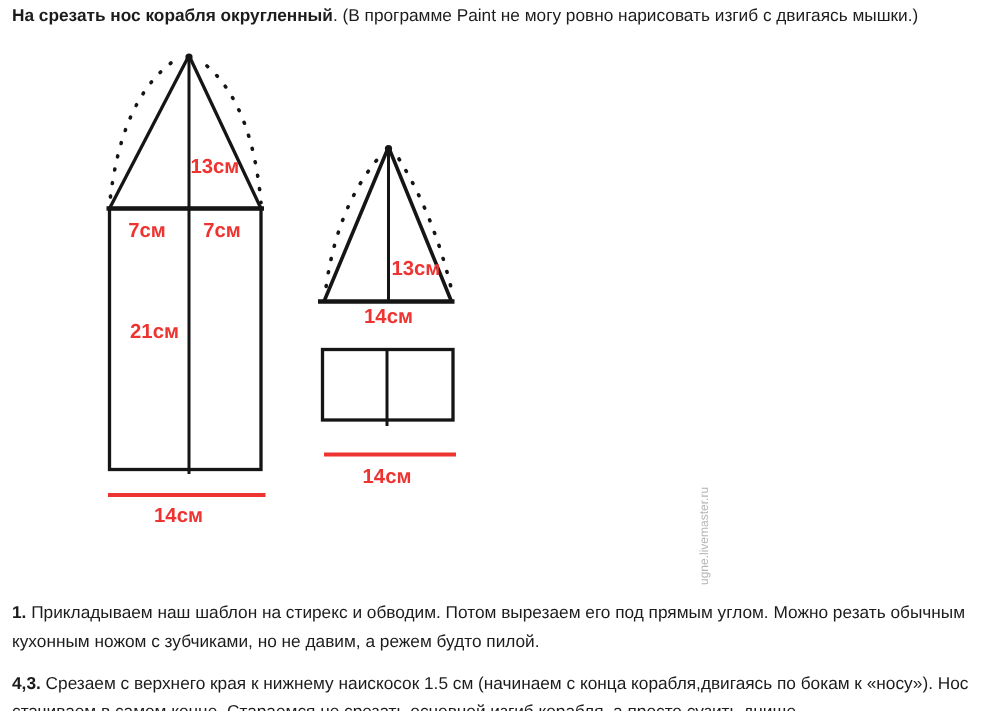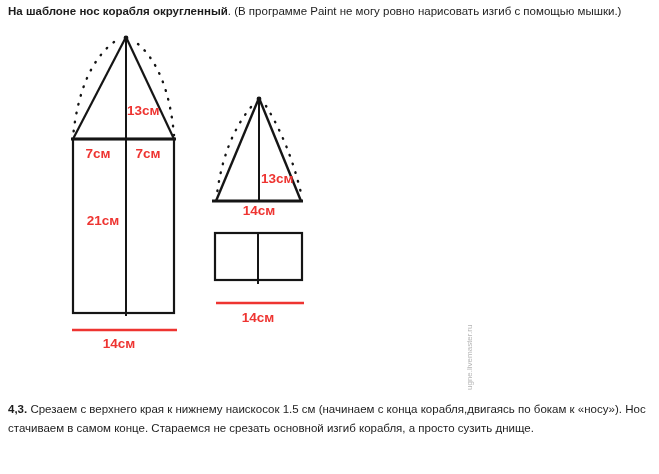--- a/index.html
+++ b/index.html
@@ -36,21 +36,21 @@
     font-size:11.5px;line-height:19px;
   }
   .steps p{margin:0 0 9px 0;}
   .steps b{font-weight:bold;}
 </style>
 </head>
 <body>
 
 <div class="page">
 
-  <p class="intro"><b>На шаблоне нос корабля округленный</b><span>. (В программе Paint не могу ровно нарисовать изгиб с помощью мышки.)</span></p>
+  <p class="intro"><b>На срезать нос корабля округленный</b><span>. (В программе Paint не могу ровно нарисовать изгиб с двигаясь мышки.)</span></p>
 
   <svg class="diagram-layer" width="659" height="400" viewBox="0 0 659 400" xmlns="http://www.w3.org/2000/svg">
 
     <g>
 
       <path class="dots" d="M 114 42 Q 80 68 73 137"></path>
       <path class="dots" d="M 138 44 Q 168 70 174 135"></path>
 
       <line class="outline" stroke-width="2.2" x1="126" y1="37" x2="73" y2="139"></line>
       <line class="outline" stroke-width="2.2" x1="126" y1="37" x2="174" y2="139"></line>
@@ -84,16 +84,17 @@
       <rect class="outline" stroke-width="2.2" x="215" y="233" width="87" height="47"></rect>
       <line class="outline" stroke-width="2" x1="258" y1="233" x2="258" y2="284"></line>
       <line class="redline" x1="216" y1="303" x2="304" y2="303"></line>
       <text class="dim" text-anchor="middle" x="258" y="322">14см</text>
     </g>
 
     <text class="watermark" transform="translate(472 390) rotate(-90)" x="0" y="0">ugne.livemaster.ru</text>
   </svg>
 
   <div class="steps">
+    <p><b>1.</b> <span>Прикладываем наш шаблон на стирекс и обводим. Потом вырезаем его под прямым углом. Можно резать обычным кухонным ножом с зубчиками, но не давим, а режем будто пилой.</span></p>
     <p><b>4,3.</b> <span>Срезаем с верхнего края к нижнему наискосок 1.5 см (начинаем с конца корабля,двигаясь по бокам  к  «носу»). Нос стачиваем в самом конце. Стараемся не срезать основной изгиб корабля, а просто сузить днище.</span></p>
   </div>
 
 </div>
 
 </body></html>

